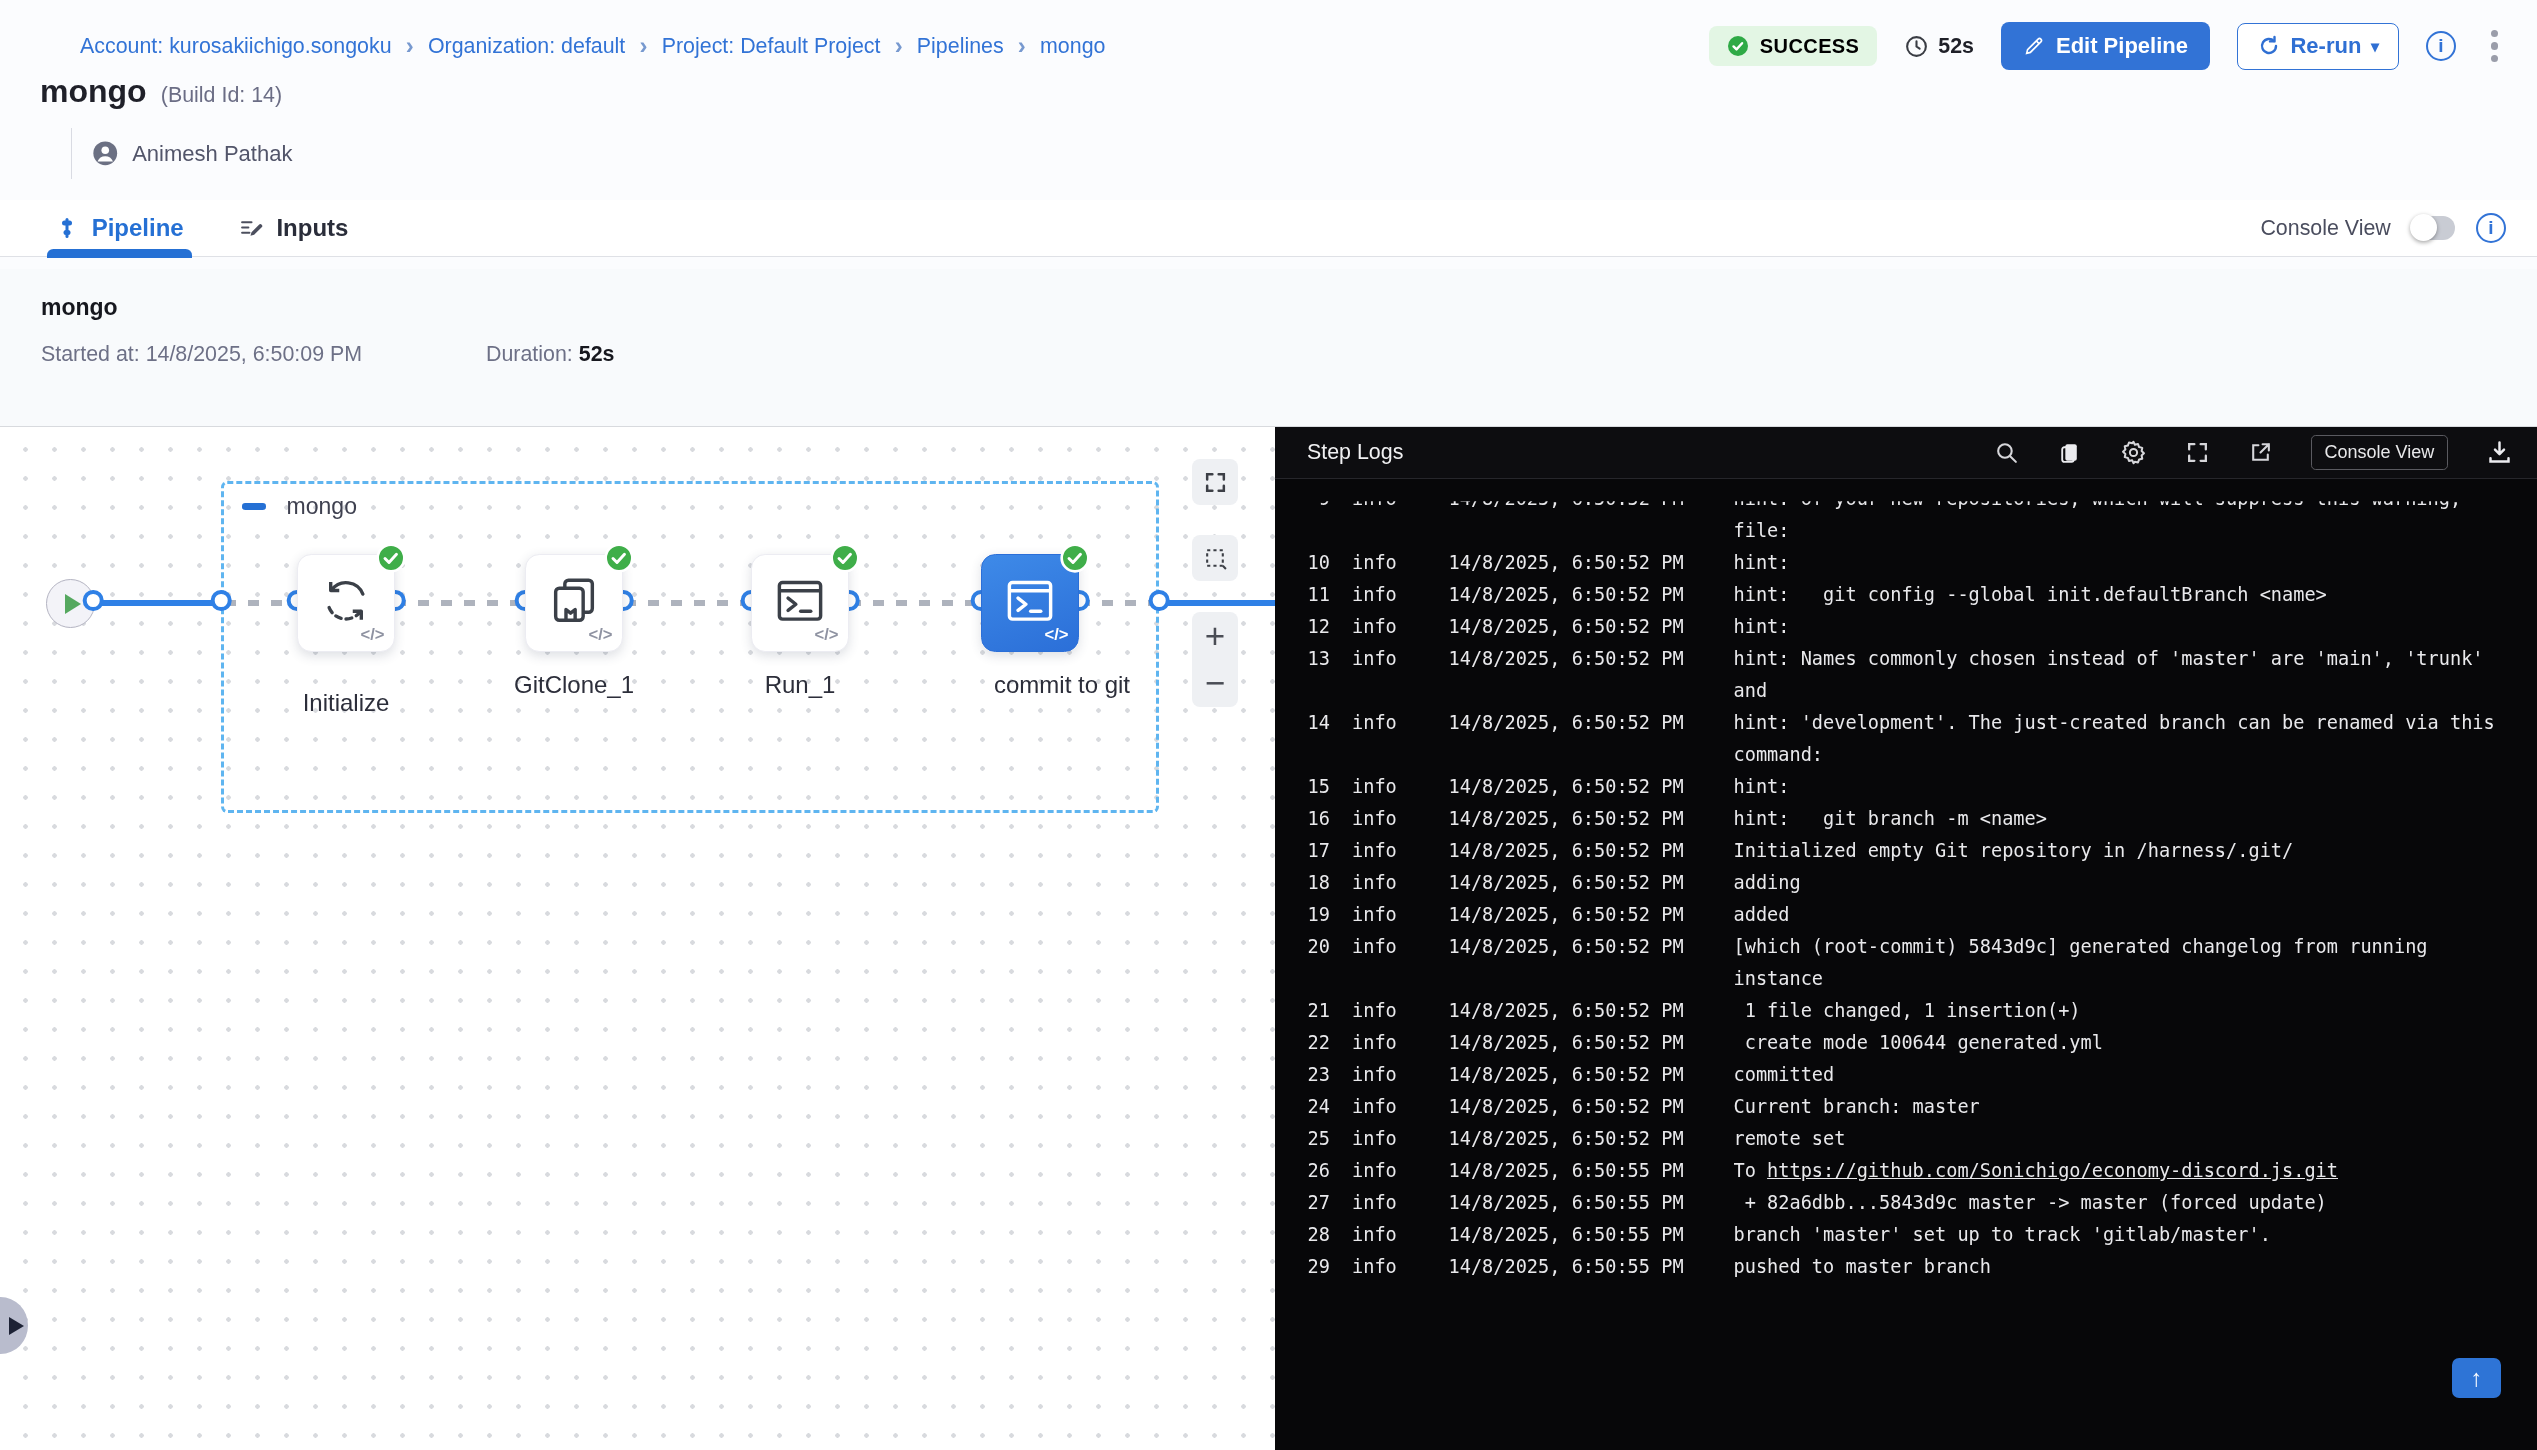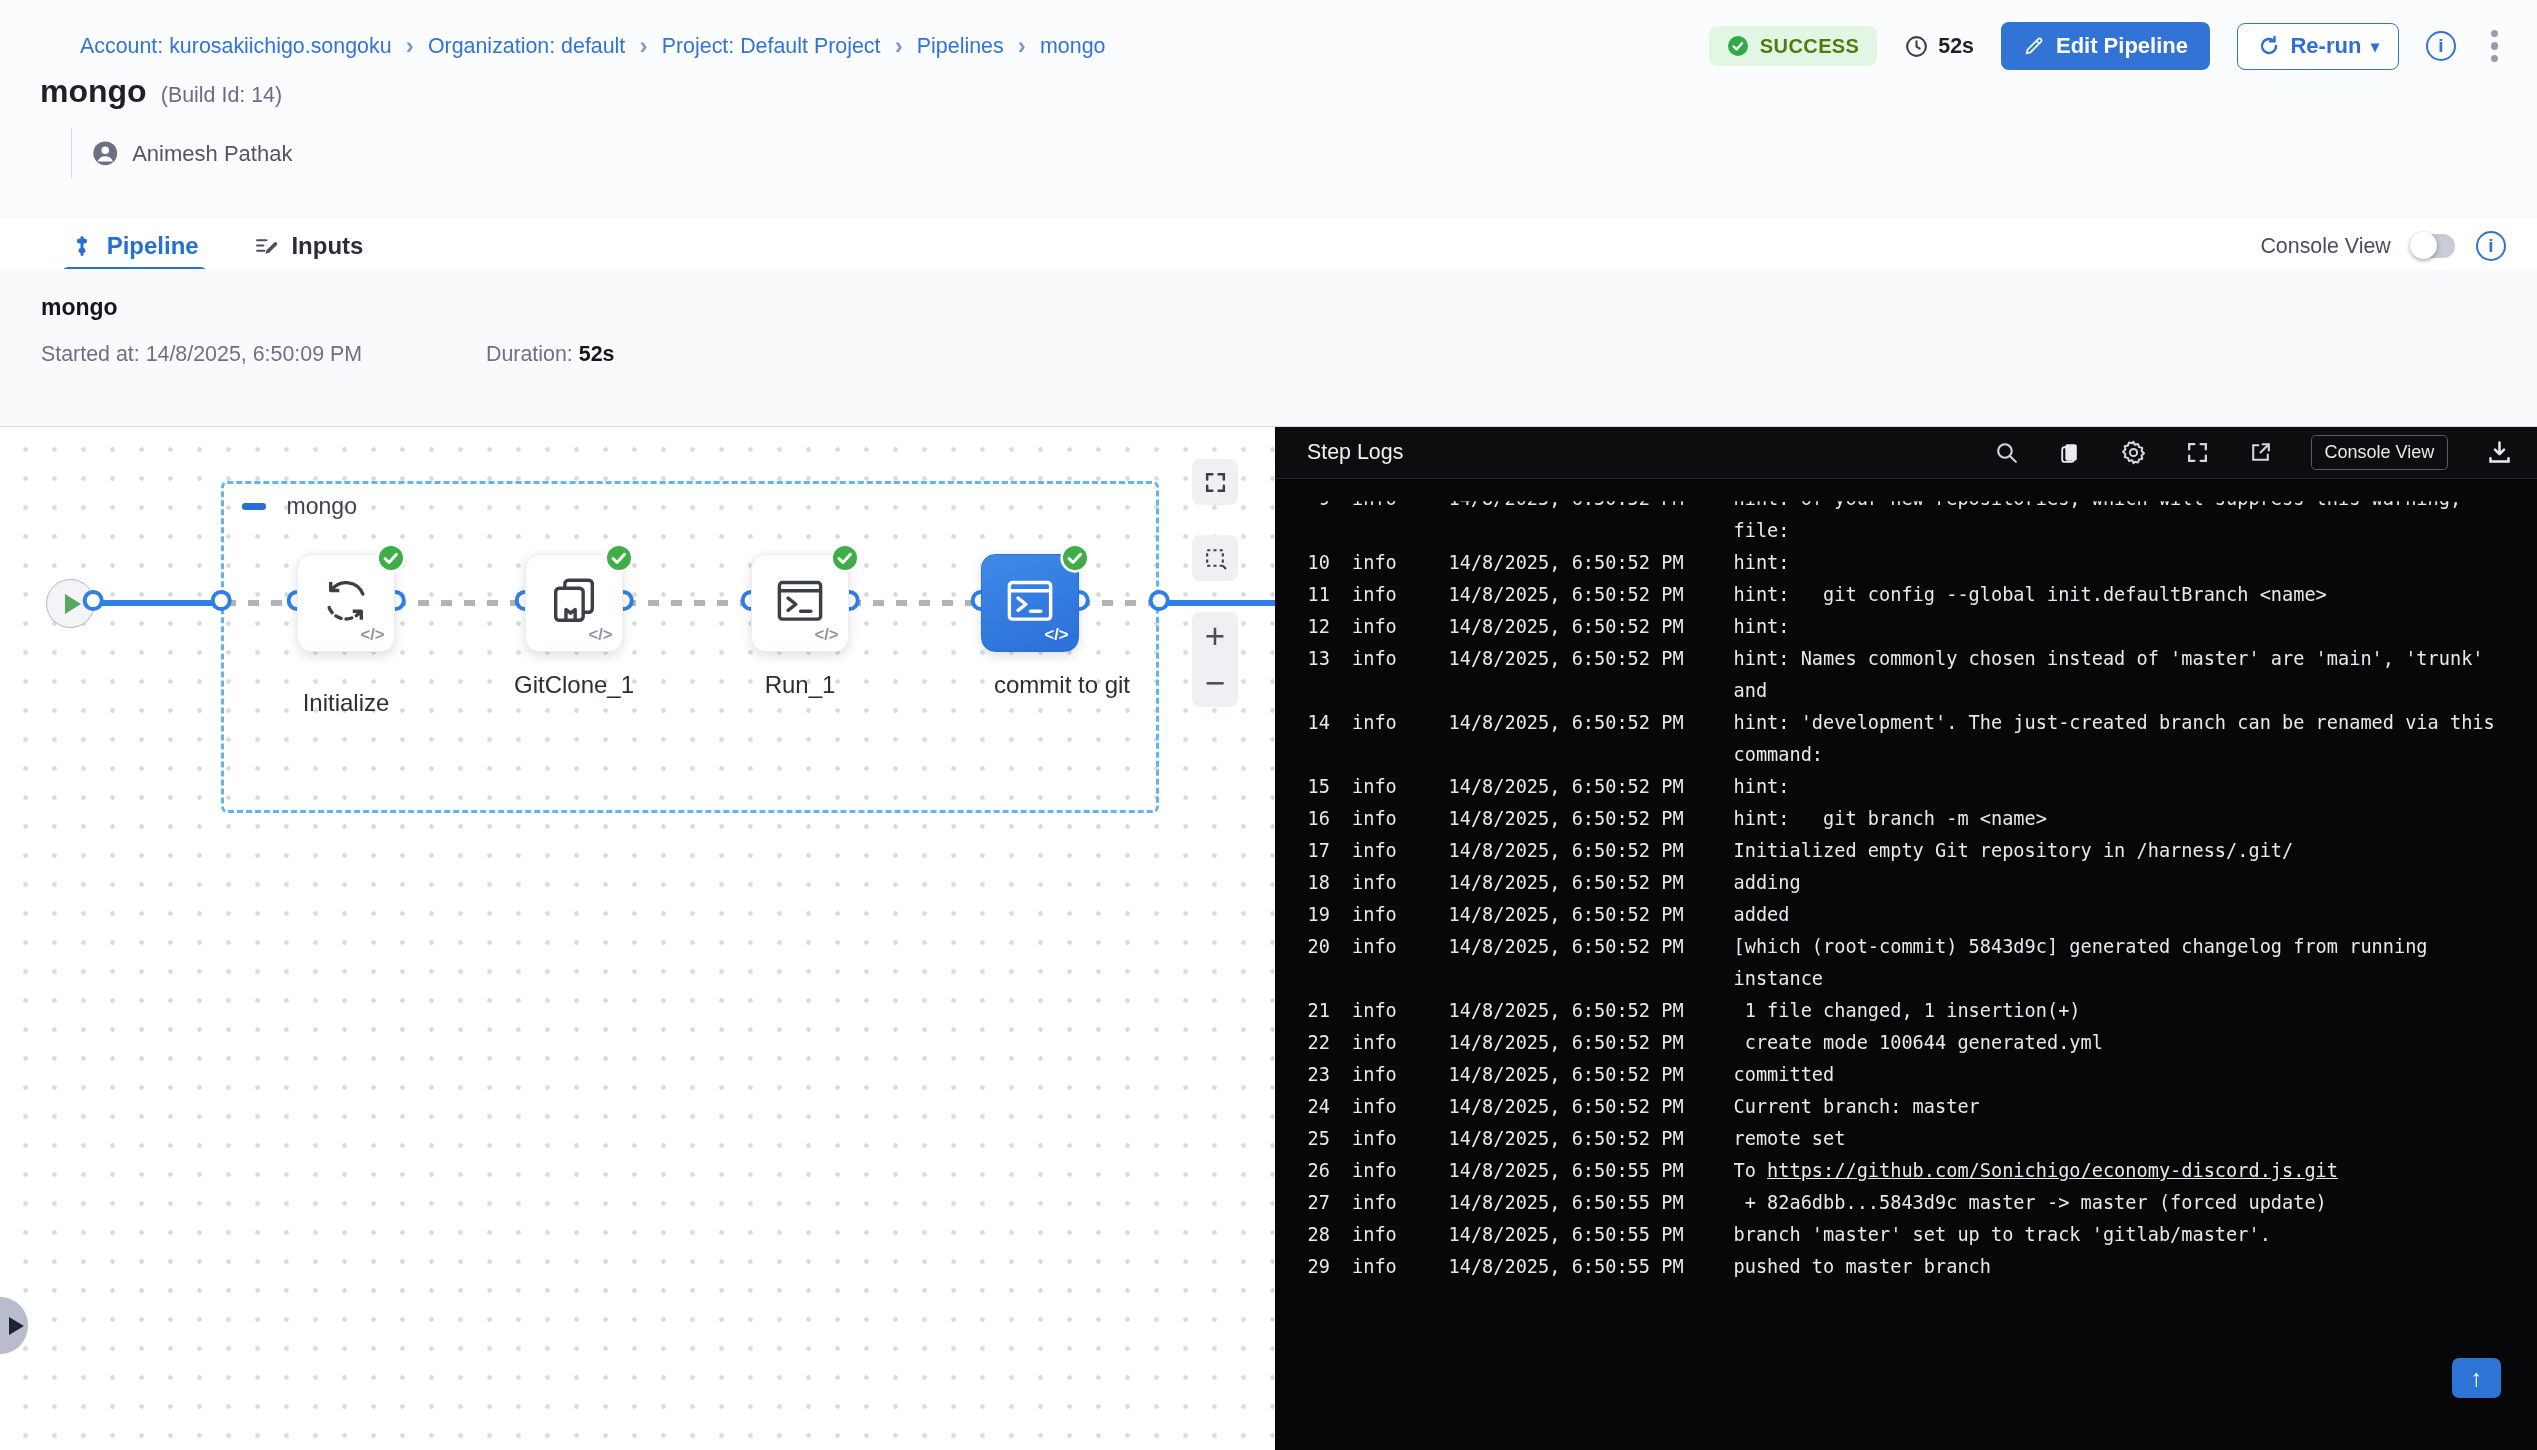--- a/index.html
+++ b/index.html
@@ -8,40 +8,40 @@
 
   
   .topbar { position:absolute; top:0; left:0; width:2538px; height:212px; background:#fbfcfe; }
   .crumb-row { position:absolute; top:24px; left:40px; right:32px; height:44px;
     display:flex; align-items:center; justify-content:space-between;margin-left:40px; }
   .crumbs { display:flex; align-items:center; gap:14.2px; font-size:21.4px; color:#3273d6; }
   .crumbs .sep { color:#4b78c0; font-size:24px; font-weight:700; opacity:.75; }
   .crumbs a { color:#3273d6; text-decoration:none; cursor:pointer; }
   .hdr-actions { display:flex; align-items:center; gap:27px; }
   .badge-success { display:flex; align-items:center; gap:9.5px; background:#e3f6e4;
-    border-radius:8px; padding:8px 17.4px; color:#4d7c0f; font-weight:700; font-size:20px; letter-spacing:0.4px; }
+    border-radius:8px; padding:8px 17.4px; color:#000000; font-weight:700; font-size:20px; letter-spacing:0.4px; }
   .dur { display:flex; align-items:center; gap:9.5px; font-size:21.4px; font-weight:600; color:#1f2028; }
   .btn-primary { display:flex; align-items:center; gap:11px; background:#3273d6; color:#fff;
     border:none; border-radius:8px; padding:11px 22px; font-size:22px; font-weight:600; cursor:pointer; }
   .btn-outline { display:flex; align-items:center; gap:9.5px; background:#fff; color:#2f6fd3;
     border:1.6px solid #3273d6; border-radius:8px; padding:9.5px 19px; font-size:22px; font-weight:700; cursor:pointer; }
   .icon-info { width:30px; height:30px; border-radius:50%; border:2.4px solid #3273d6; color:#3273d6;
     display:flex; align-items:center; justify-content:center; font-size:19px; font-weight:700; cursor:pointer; }
   .kebab { display:flex; flex-direction:column; gap:5.5px; padding:4.7px 8px; cursor:pointer; }
   .kebab i { width:7.1px; height:7.1px; border-radius:50%; background:#9a9daa; }
 
   .title-row { position:absolute; top:73px; left:40px; display:flex; align-items:baseline; gap:14.2px; }
   .page-title { font-size:32px; font-weight:800; color:#1f2029; }
   .build-id { font-size:21.4px; color:#6b6d85; }
   .author-row { position:absolute; top:128px; left:71px; height:51px; border-left:1.6px solid #d9dbe3;
     display:flex; align-items:center; gap:12.7px; padding-left:19px; color:#52556a; font-size:22px; }
 
   
-  .tabrow { position:absolute; top:218px; left:0; width:2538px; height:57px; background:#fff;
-    border-bottom:1.6px solid #dfe1e6; display:flex; align-items:center; padding:0 32px 0 70px; }
+  .tabrow { position:absolute; top:200px; left:0; width:2538px; height:57px; background:#fff;
+    border-bottom:1.6px solid #dfe1e6; display:flex; align-items:center; padding:0 32px 0 55px; }
   .tabs { display:flex; align-items:center; gap:55px; height:100%; }
   .tab { position:relative; display:flex; align-items:center; gap:12.7px; font-size:24px; font-weight:600;
     color:#2a2d3a; height:100%; cursor:pointer; }
   .tab.active { color:#2570d4; }
   .tab.active::after { content:""; position:absolute; left:-8px; right:-8px; bottom:-1.6px; height:8.7px;
     border-radius:6.3px 6.3px 0 0; background:#2570d4; }
   .tabrow-right { margin-left:auto; display:flex; align-items:center; gap:20.6px; color:#4a4d5e; font-size:21.4px; }
   .toggle { width:44px; height:24px; border-radius:13.4px; background:#c9ccd4; position:relative; cursor:pointer; }
   .toggle .knob { position:absolute; top:-1.6px; left:-1.6px; width:27px; height:27px; border-radius:50%;
     background:#fff; box-shadow:0 1.6px 4.7px rgba(0,0,0,.35); }

